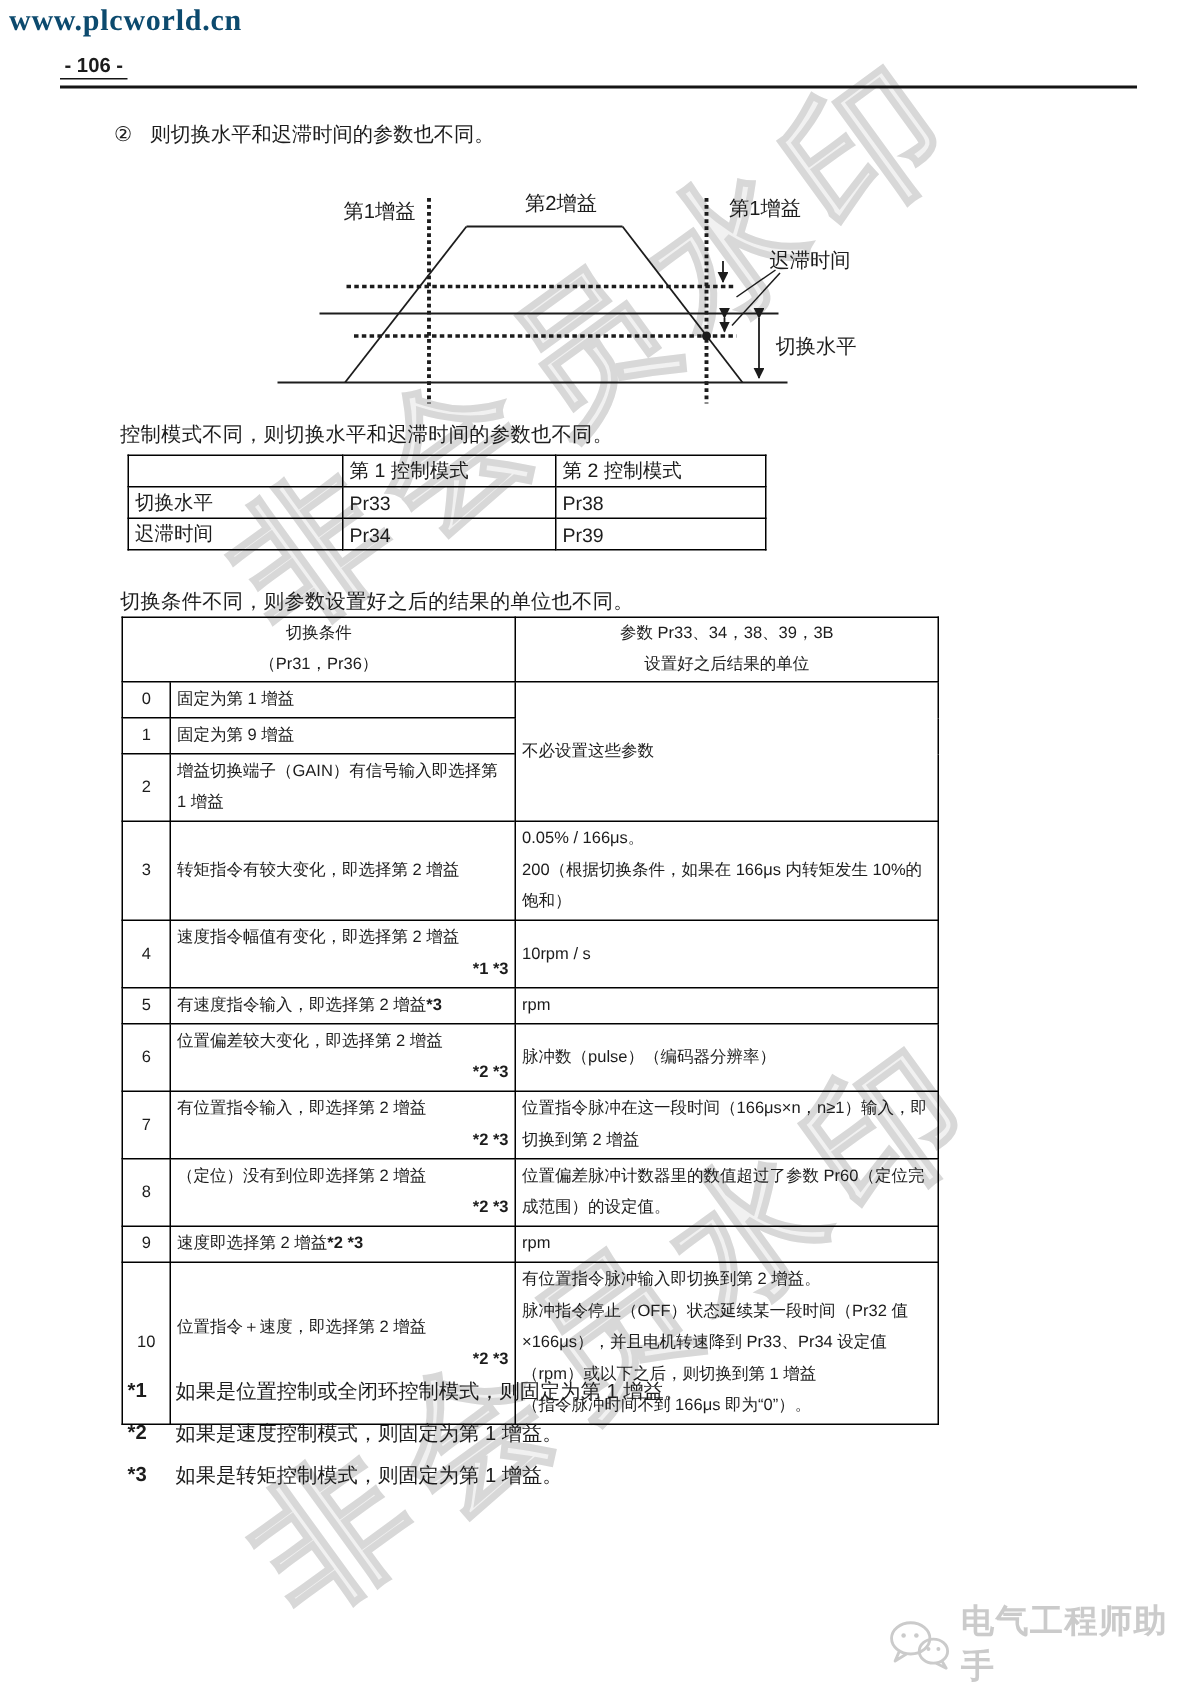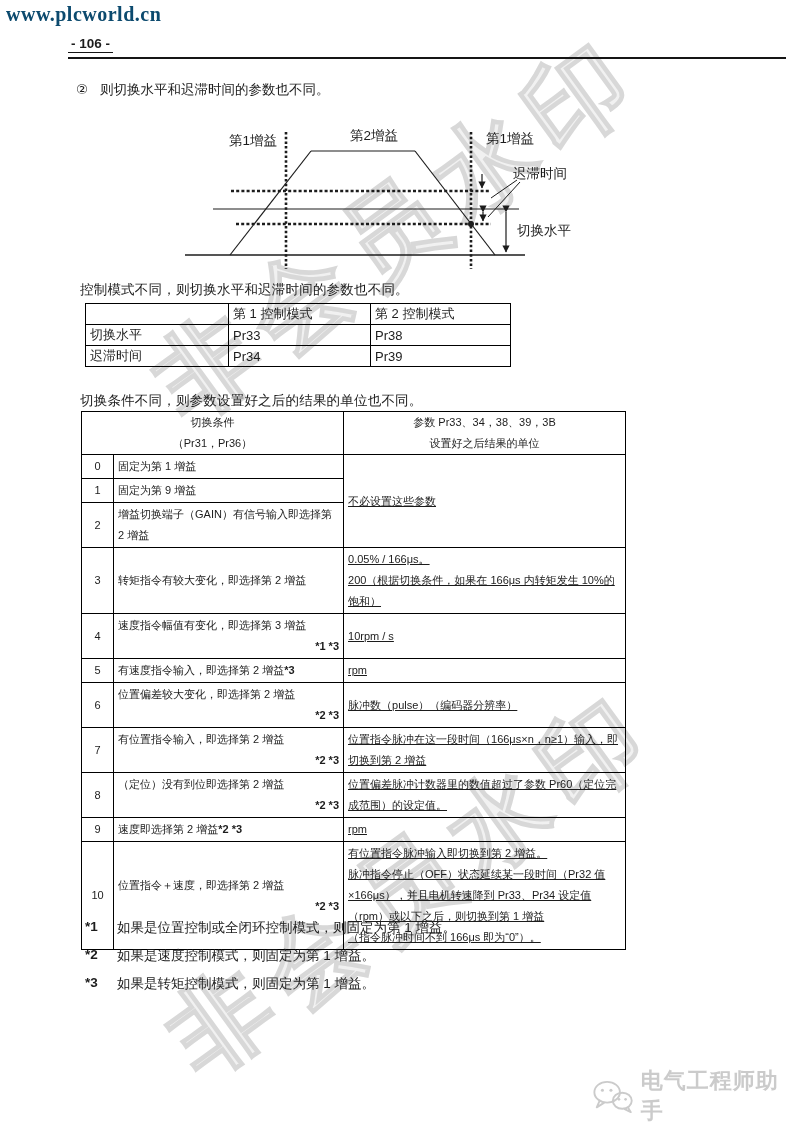--- a/index.html
+++ b/index.html
@@ -14,21 +14,21 @@
   .site-url {
     position:absolute; left:6px; top:3px;
     font-family:"Liberation Serif","DejaVu Serif",serif;
     font-size:20px; font-weight:bold; color:#0c4a6e; letter-spacing:0.5px;
   }
 
   
   .page-head {
     position:absolute; left:40px; top:36px; width:718px;
     display:flex; justify-content:space-between; align-items:flex-end;
-    border-bottom:2px solid #151515; padding-bottom:4px;margin-left:28px;
+    border-bottom:2px solid #151515; padding-bottom:4px;
   }
   .page-num {
     font-size:13.5px; font-weight:bold;
     border-bottom:1.5px solid #151515; padding:0 3px 1px 3px;
   }
   .doc-title { font-size:13.5px; letter-spacing:0.3px; }
 
   
   .section-line { position:absolute; left:76px; top:81px; font-size:13.5px; }
   .section-line .marker { margin-right:12px; }
@@ -53,21 +53,21 @@
 
   
   table.t2 {
     position:absolute; left:81px; top:411px; width:544px;
     border-collapse:collapse; font-size:11px; line-height:21px; table-layout:fixed;
   }
   table.t2 th, table.t2 td { border:1px solid #000; padding:1px 4px; font-weight:normal; }
   table.t2 thead th { text-align:center; height:42px; padding:0 4px; }
   .cell-no { text-align:center; vertical-align:middle; padding:1px 1px; }
   .cell-cond { vertical-align:middle; }
-  .cell-unit { vertical-align:middle;text-decoration:underline; }
+  .cell-unit { vertical-align:middle; }
   .cell-unit.merged { vertical-align:middle; }
   .cond-inline { display:flex; justify-content:flex-start; align-items:baseline; }
   .cond-marks { font-weight:bold; white-space:nowrap; }
   .marks-line { text-align:right; font-weight:bold; }
 
   
   .footnotes { position:absolute; left:85px; top:919px; font-size:13.5px; }
   .fn-line { margin-bottom:10px; display:flex; }
   .fn-mark { font-weight:bold; width:32px; flex:0 0 32px; }
 
@@ -203,37 +203,37 @@
           </tr>
           <tr style="height: 22px;">
             <td class="cell-no">1</td>
             <td class="cell-cond">
               <div class="cond-text">固定为第 9 增益</div>
             </td>
           </tr>
           <tr style="height: 44px;">
             <td class="cell-no">2</td>
             <td class="cell-cond">
-              <div class="cond-text">增益切换端子（GAIN）有信号输入即选择第 2 增益</div>
+              <div class="cond-text">增益切换端子（GAIN）有信号输入即选择第 1 增益</div>
             </td>
           </tr>
           <tr style="height: 64px;">
             <td class="cell-no">3</td>
             <td class="cell-cond">
               <div class="cond-text">转矩指令有较大变化，即选择第 2 增益</div>
             </td>
             <td class="cell-unit">
               <div class="unit-line">0.05% / 166μs。</div>
               <div class="unit-line">200（根据切换条件，如果在 166μs 内转矩发生 10%的饱和）</div>
             </td>
           </tr>
           <tr style="height: 44px;">
             <td class="cell-no">4</td>
             <td class="cell-cond">
-              <div class="cond-text">速度指令幅值有变化，即选择第 3 增益</div>
+              <div class="cond-text">速度指令幅值有变化，即选择第 2 增益</div>
               <div class="marks-line">*1 *3</div>
             </td>
             <td class="cell-unit">
               <div class="unit-line">10rpm / s</div>
             </td>
           </tr>
           <tr style="height: 22px;">
             <td class="cell-no">5</td>
             <td class="cell-cond">
               <div class="cond-inline">

